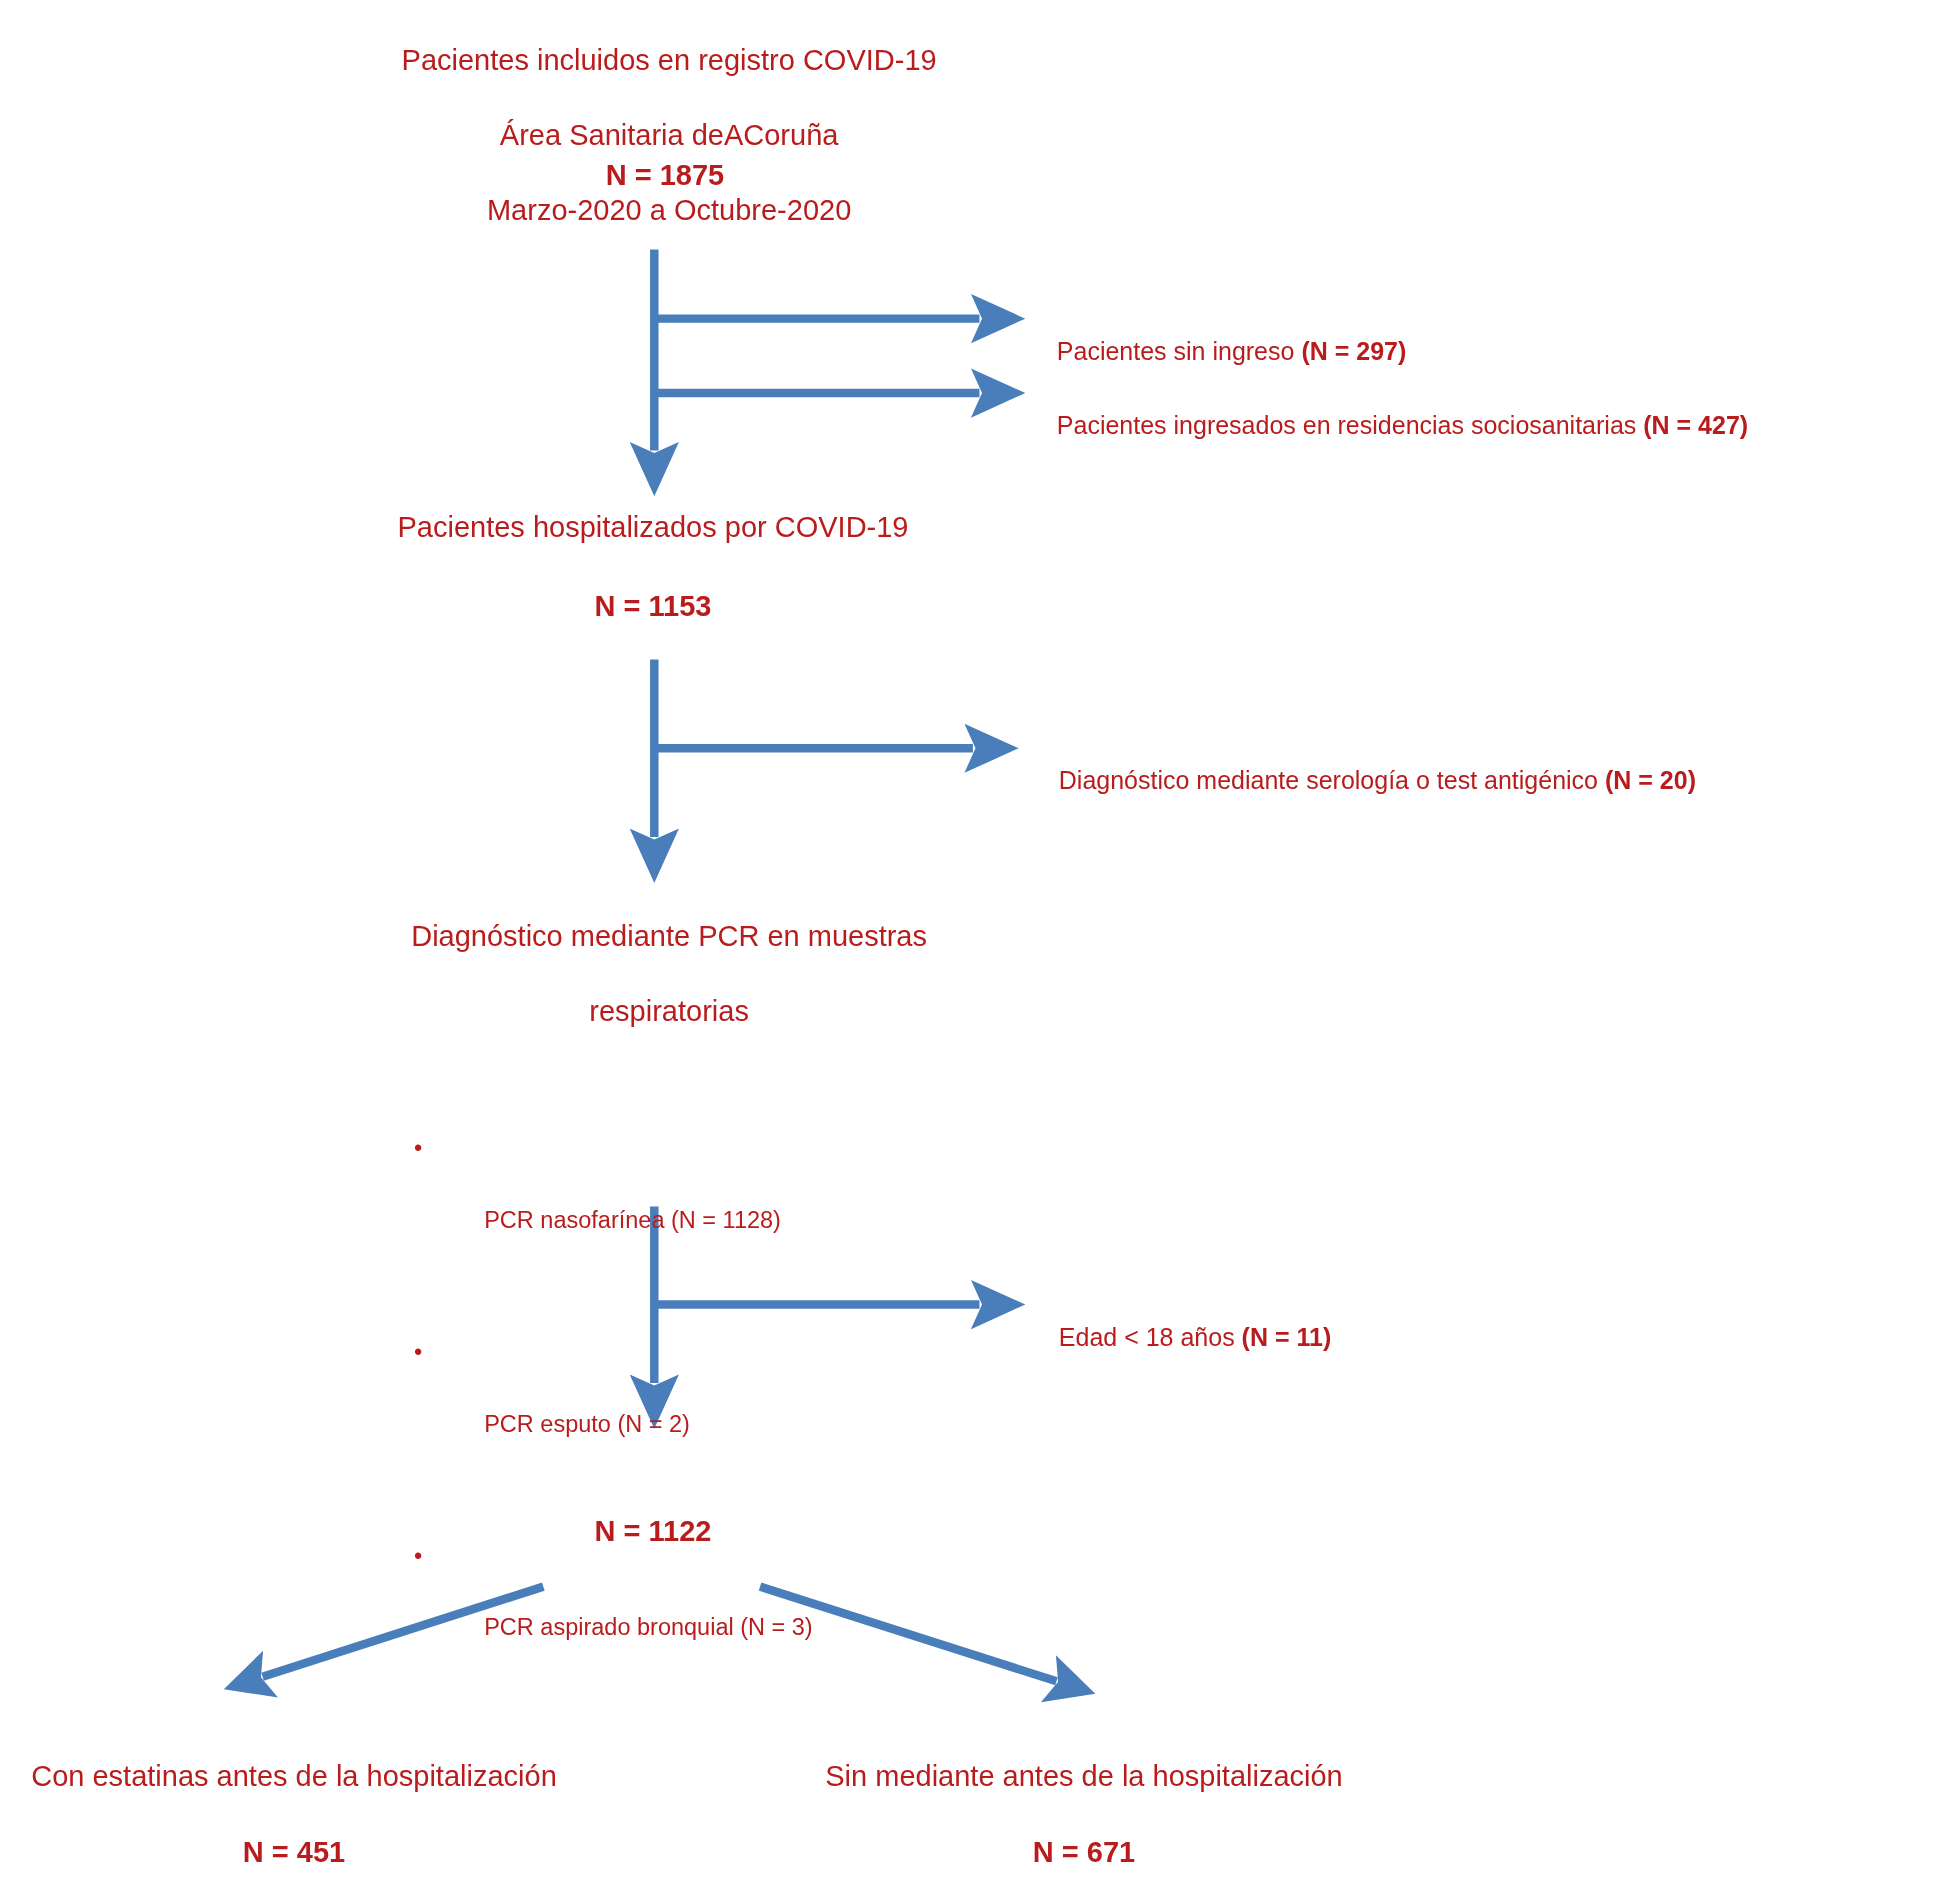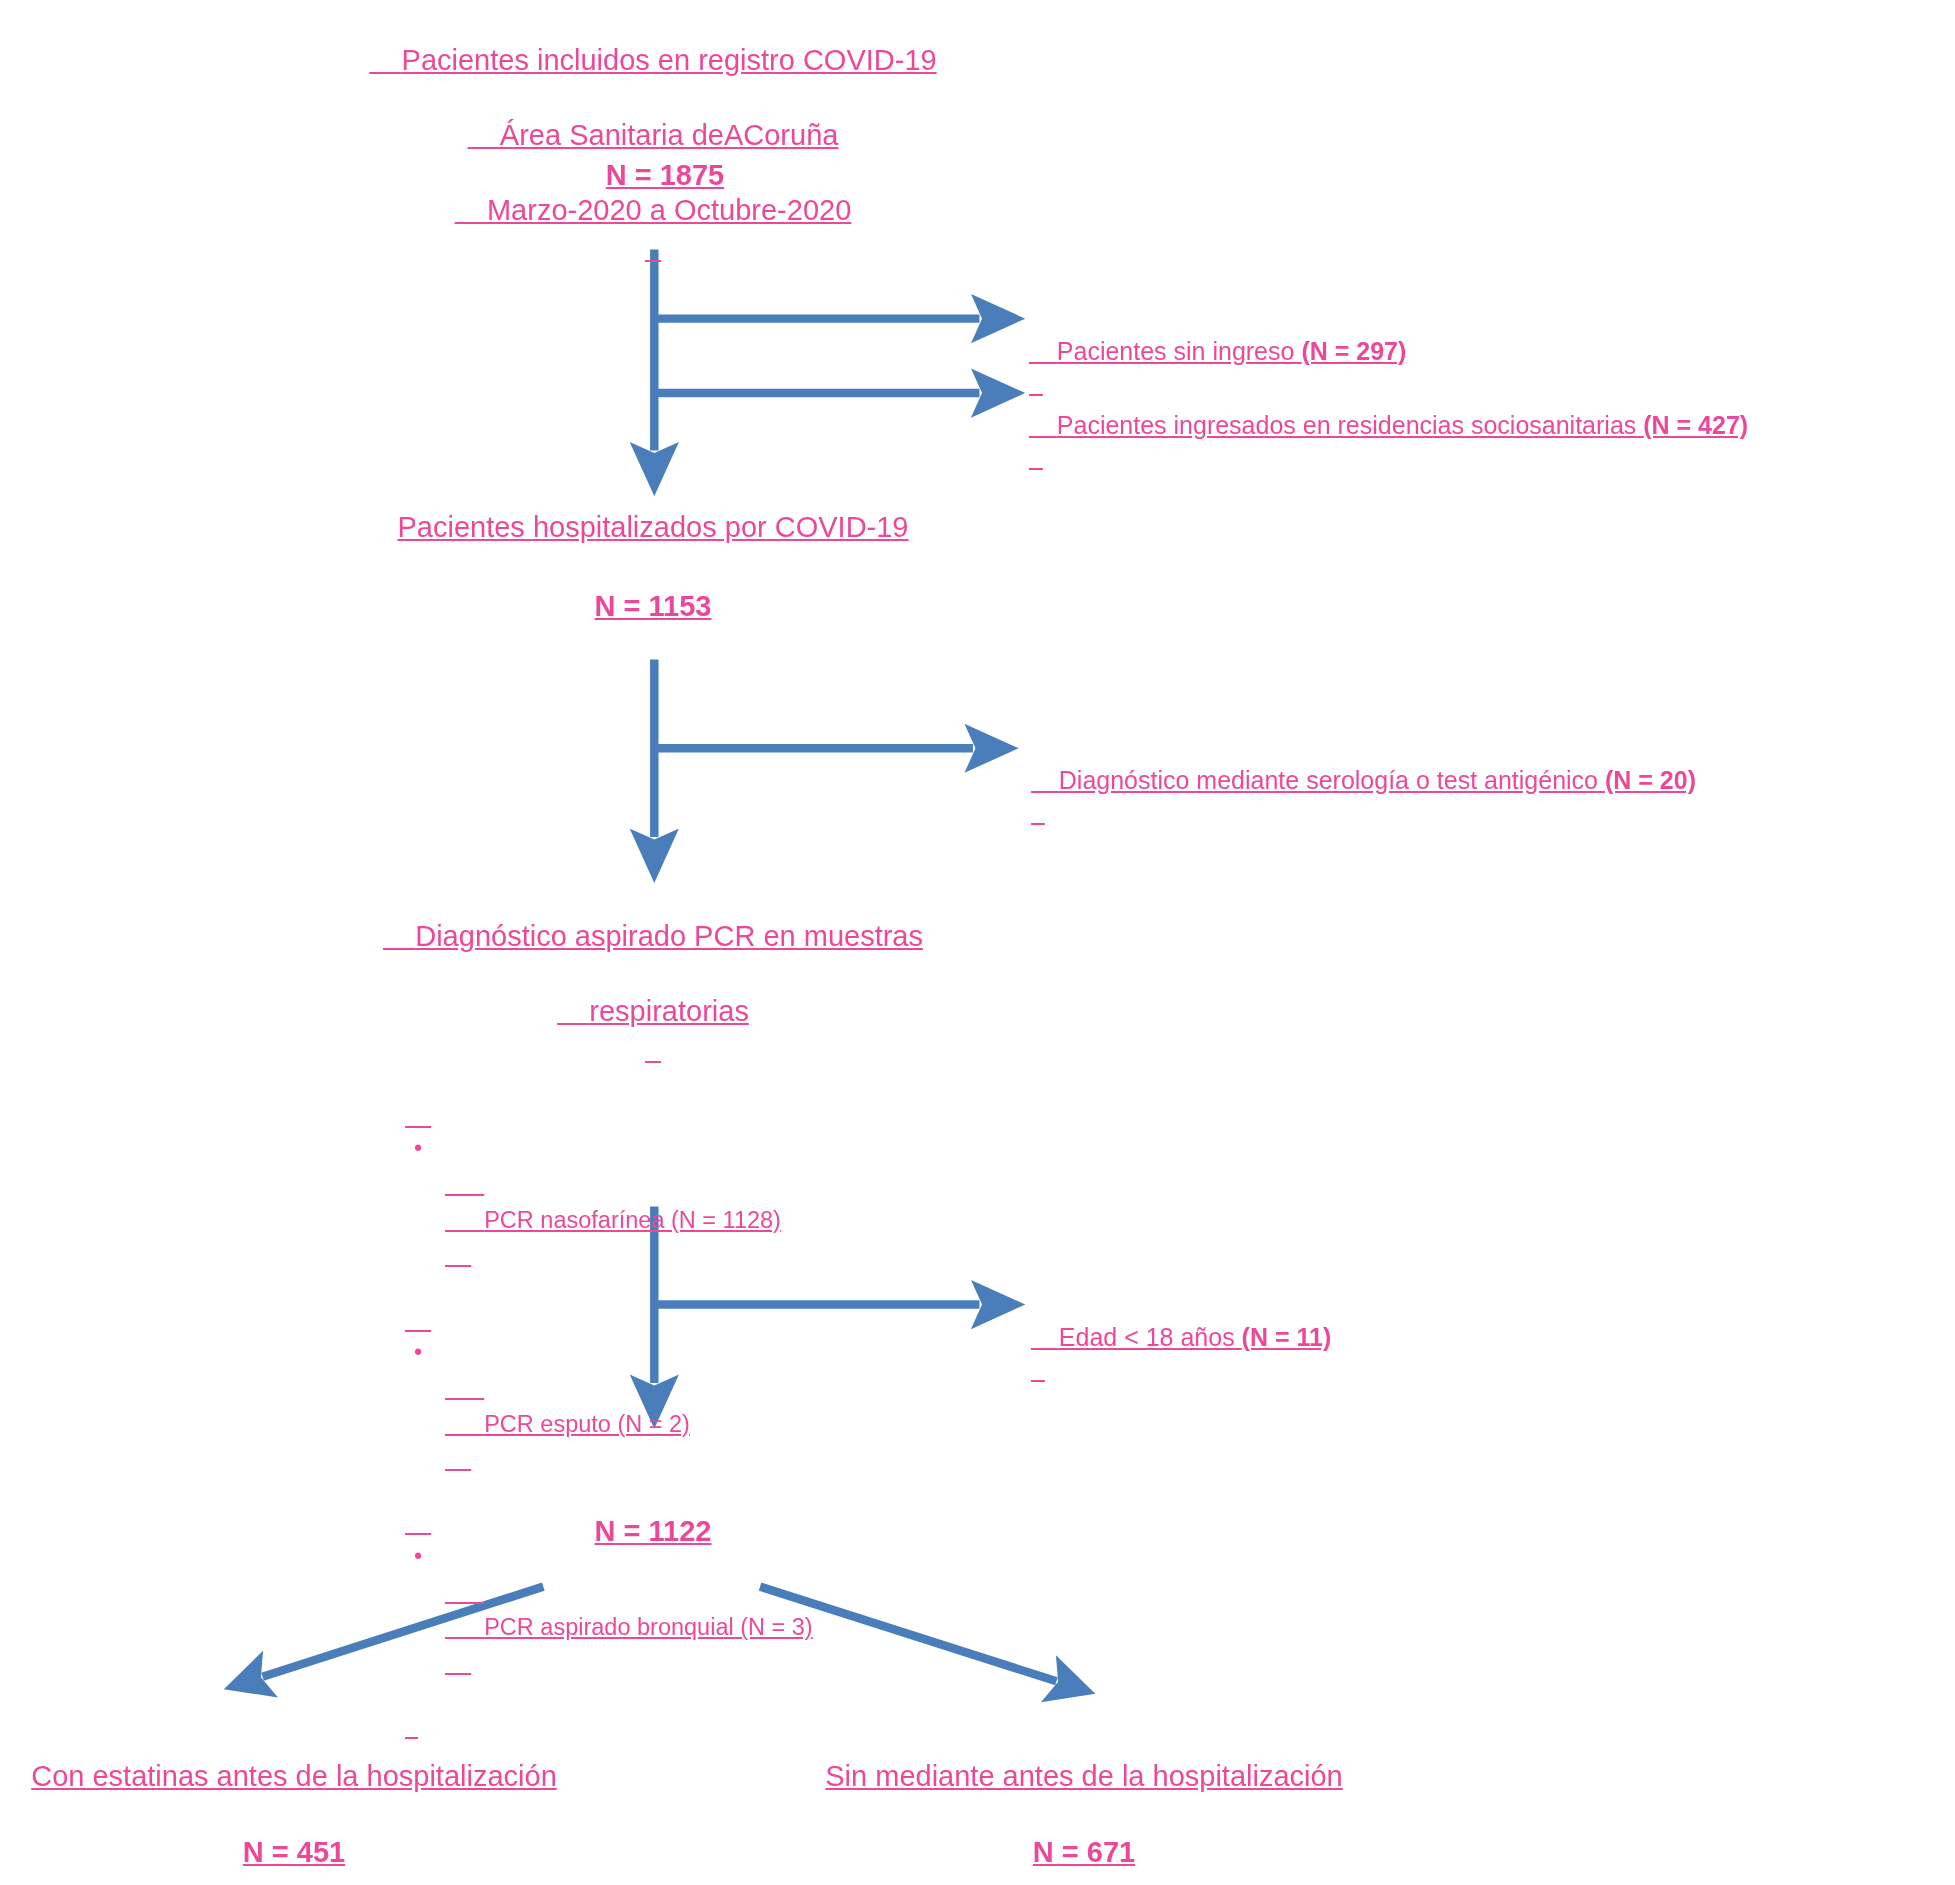--- a/index.html
+++ b/index.html
@@ -25,22 +25,21 @@
     top: 0;
     width: 1955px;
     height: 1885px;
     pointer-events: none;
   }
   .txt {
     position: absolute;
     white-space: pre;
     line-height: 1.30;
     font-size: 29px;
-    color: #ec4899;
-    text-decoration: underline;
+    color: #b91c1c;
   }
   .ctr {
     text-align: center;
   }
   .bold {
     font-weight: bold;
   }
   .small {
     font-size: 23.5px;
   }
@@ -123,21 +122,21 @@
   </div>
 
   <div class="txt ctr node-title" style="left:196px; top:509px; width:914px;">Pacientes hospitalizados por COVID-19</div>
   <div class="txt ctr node-n" style="left:196px; top:588px; width:914px;">N = 1153</div>
 
   <div class="txt branch-label" style="left:1031px; top:731px;">
     <span>Diagnóstico mediante serología o test antigénico </span><span class="bold">(N = 20)</span>
   </div>
 
   <div class="txt ctr node-title" style="left:196px; top:880px; width:914px;">
-    <span>Diagnóstico aspirado PCR en muestras</span><br>
+    <span>Diagnóstico mediante PCR en muestras</span><br>
     <span>respiratorias</span>
   </div>
 
   <div class="txt small" style="left:405px; top:1070px;">
     <span class="bullet-row">
       <span class="dot">•</span>
       <span>PCR nasofarínea (N = 1128)</span>
     </span>
     <span class="bullet-row">
       <span class="dot">•</span>

